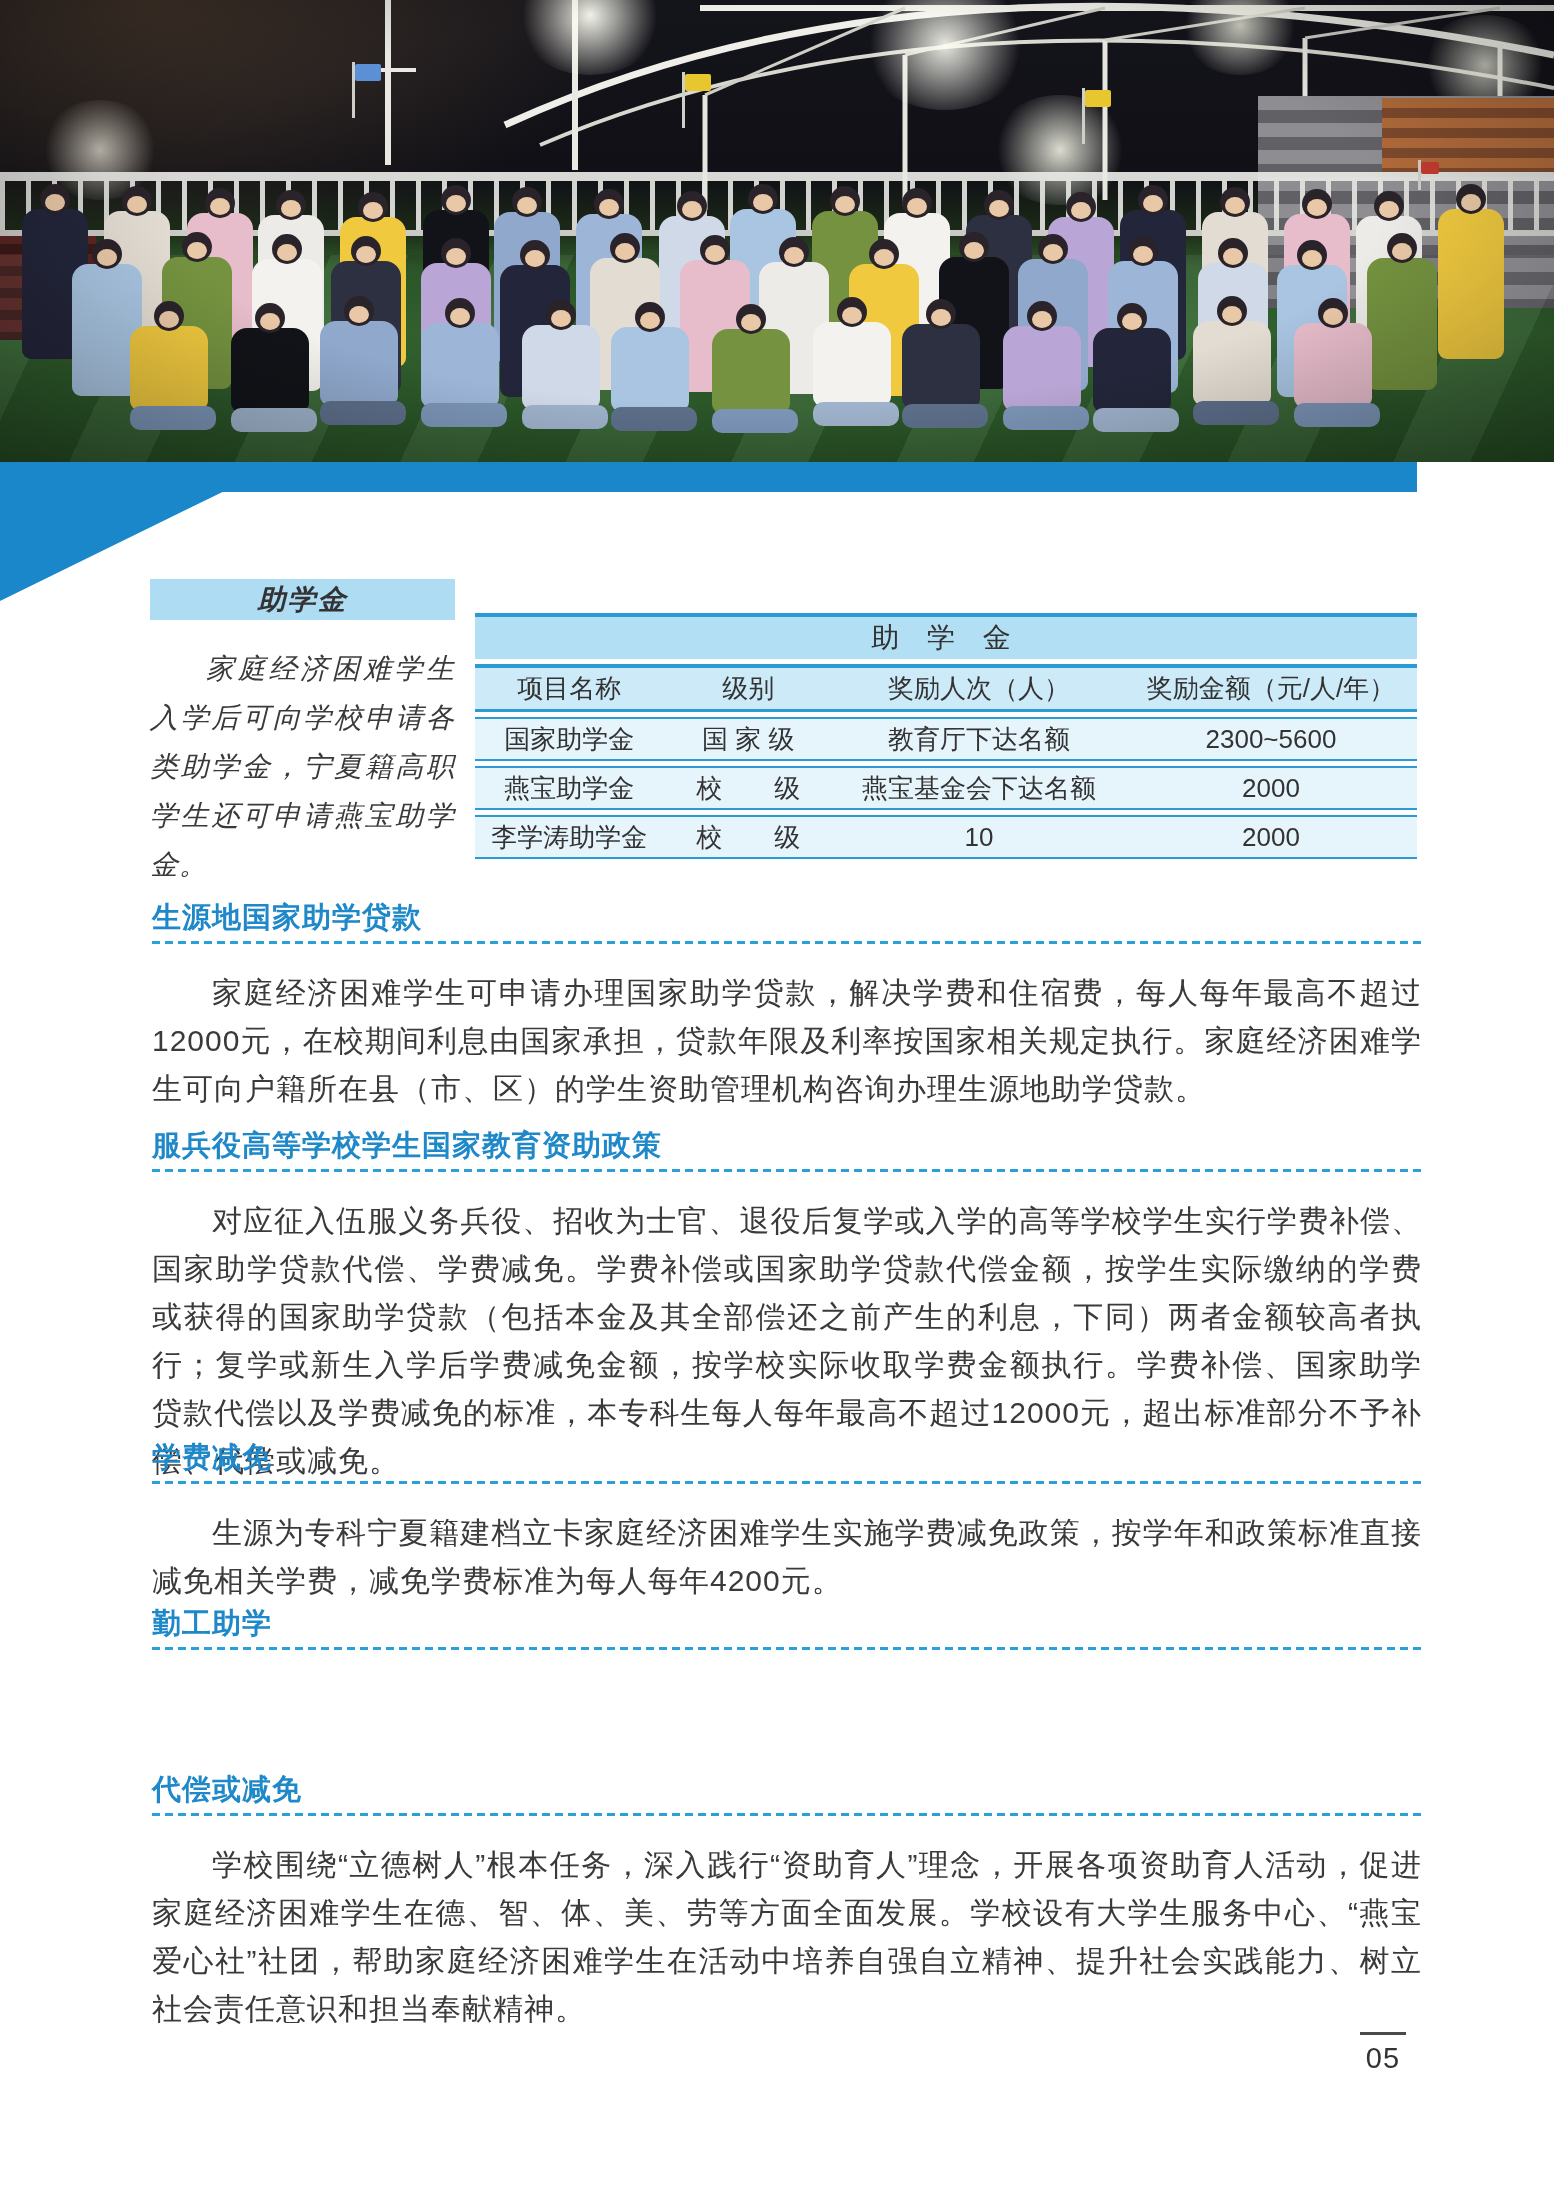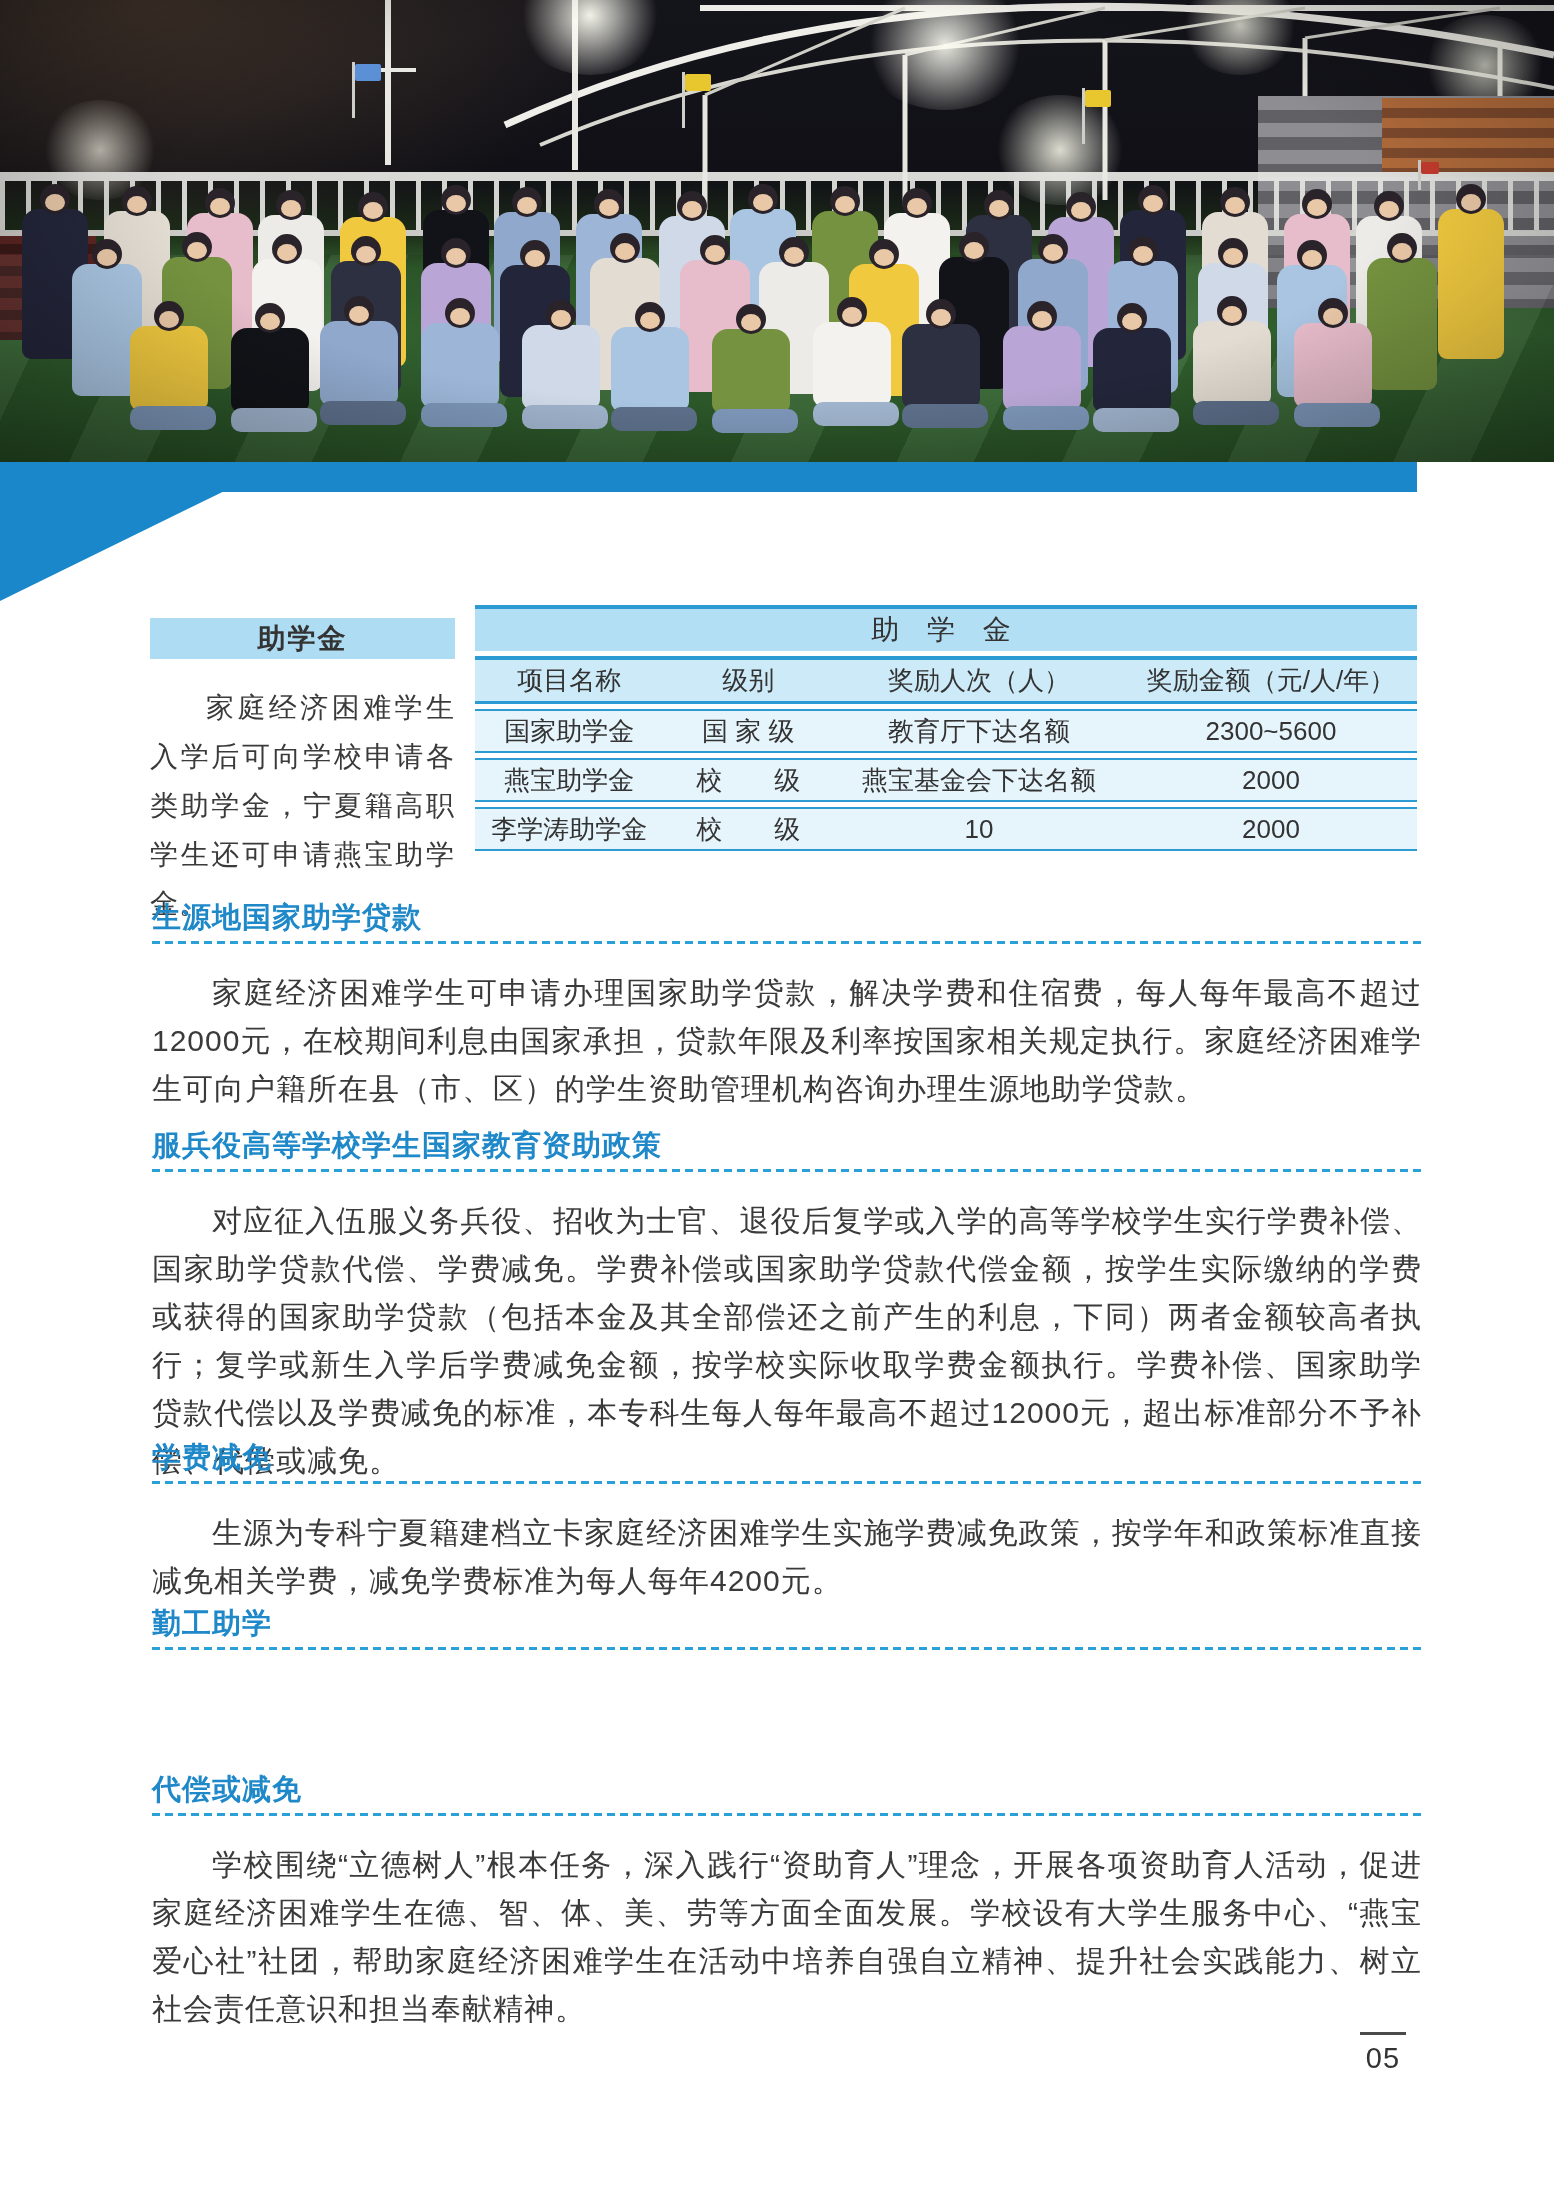--- a/index.html
+++ b/index.html
@@ -41,30 +41,30 @@
   .fig .head .face{position:absolute;left:5px;top:10px;width:20px;height:17px;border-radius:50%;background:#e9c8a7;}
   .fig .body{margin:-5px auto 0;border-radius:16px 16px 9px 9px;}
   .fig .legs{margin:-4px auto 0;border-radius:10px;}
   .photo .vign{position:absolute;inset:0;background:radial-gradient(ellipse at 50% 45%,transparent 55%,rgba(0,0,0,.35) 100%);}
 
   
   .ribbon{position:absolute;left:0;top:462px;width:1417px;height:139px;background:var(--accent);
     clip-path:polygon(0 0,100% 0,100% 21.5%,15.7% 21.5%,0 100%);}
 
   
-  .sidebar{position:absolute;left:150px;top:618px;width:305px;}
+  .sidebar{position:absolute;left:150px;top:579px;width:305px;font-style:italic;}
   .side-box{height:41px;background:var(--sidebox);display:flex;align-items:center;justify-content:center;}
   .side-box span{font-size:28px;font-weight:bold;color:#333;letter-spacing:2px;}
   .side-para{margin-top:24px;font-size:28px;line-height:49px;color:var(--text);
     text-align:justify;text-justify:inter-character;text-indent:2em;letter-spacing:1px;}
 
   
   .aid-table{position:absolute;left:475px;top:605px;width:942px;}
   .t-title{height:46px;border-top:4px solid var(--tblborder);background:var(--band1);
-    display:flex;align-items:center;justify-content:center;font-size:28px;color:#333;letter-spacing:10px;}
+    display:flex;align-items:center;justify-content:center;font-size:28px;color:#333;letter-spacing:10px;margin-top:8px;}
   .t-gap{height:5px;background:#fff;}
   .t-row{display:flex;align-items:center;}
   .t-head{height:48px;background:var(--band2);border-top:4px solid var(--tblborder);border-bottom:3px solid var(--tblborder);
     font-size:26px;color:#333;}
   .t-data{height:44px;background:var(--band3);border-top:2px solid var(--tblborder);border-bottom:2px solid var(--tblborder);
     margin-top:5px;font-size:26px;color:#333;}
   .t-cell{text-align:center;}
   .c0{width:20%;} .c1{width:18%;} .c2{width:31%;} .c3{width:31%;}
 
   

